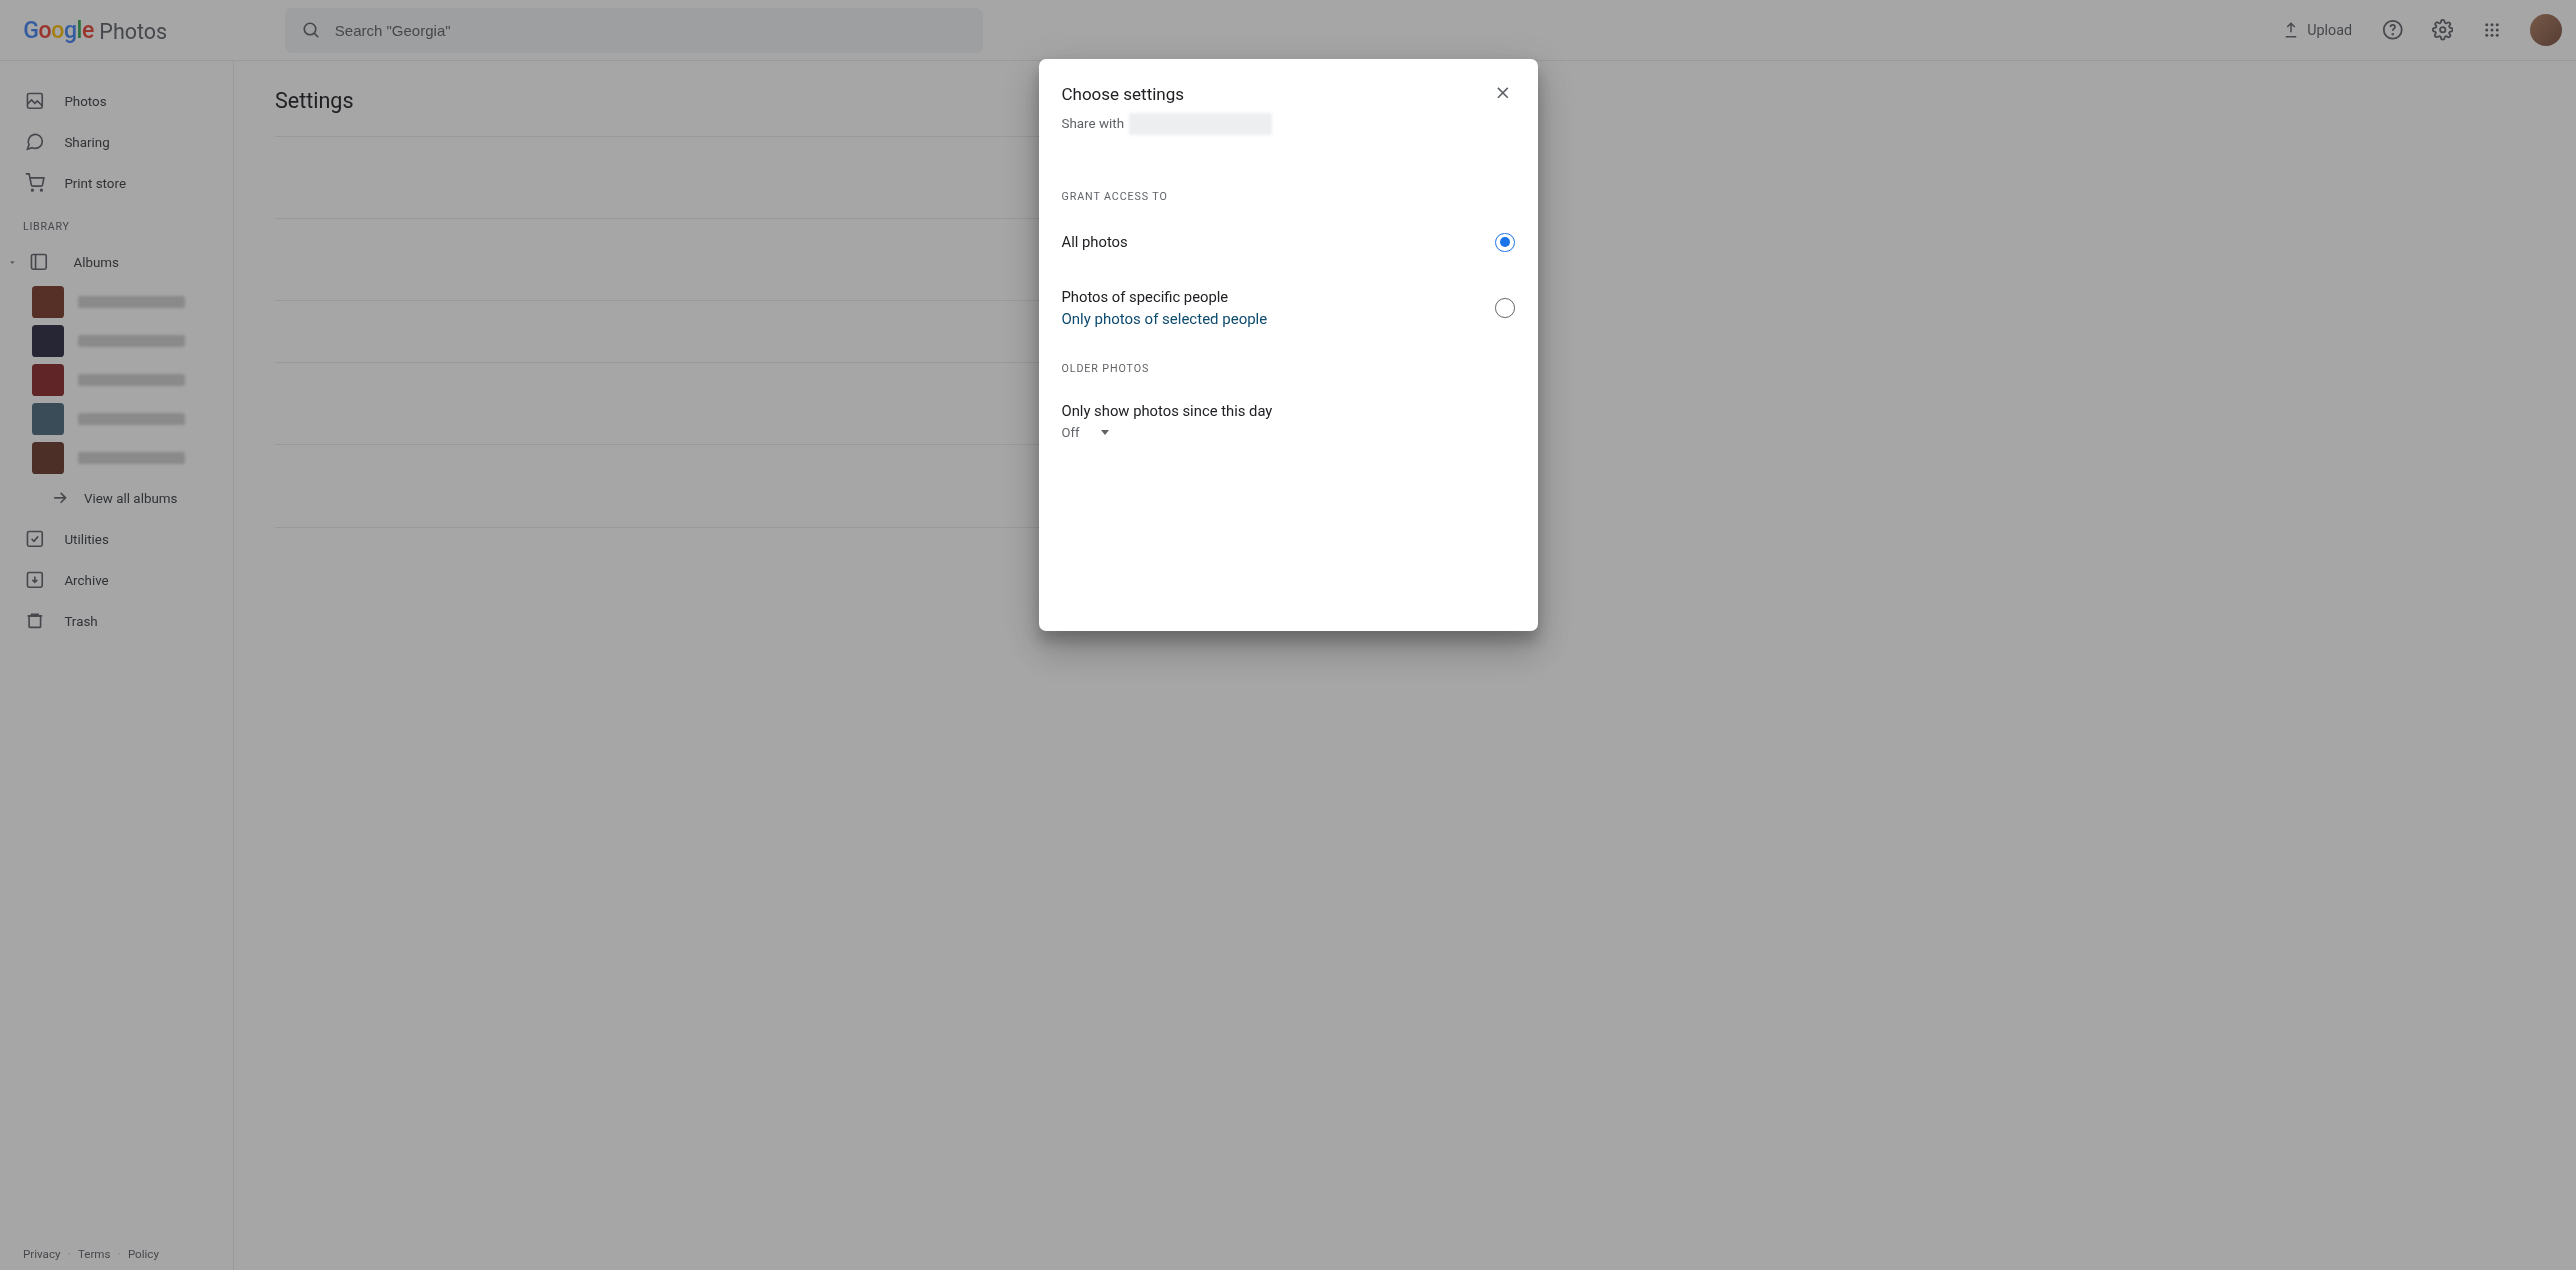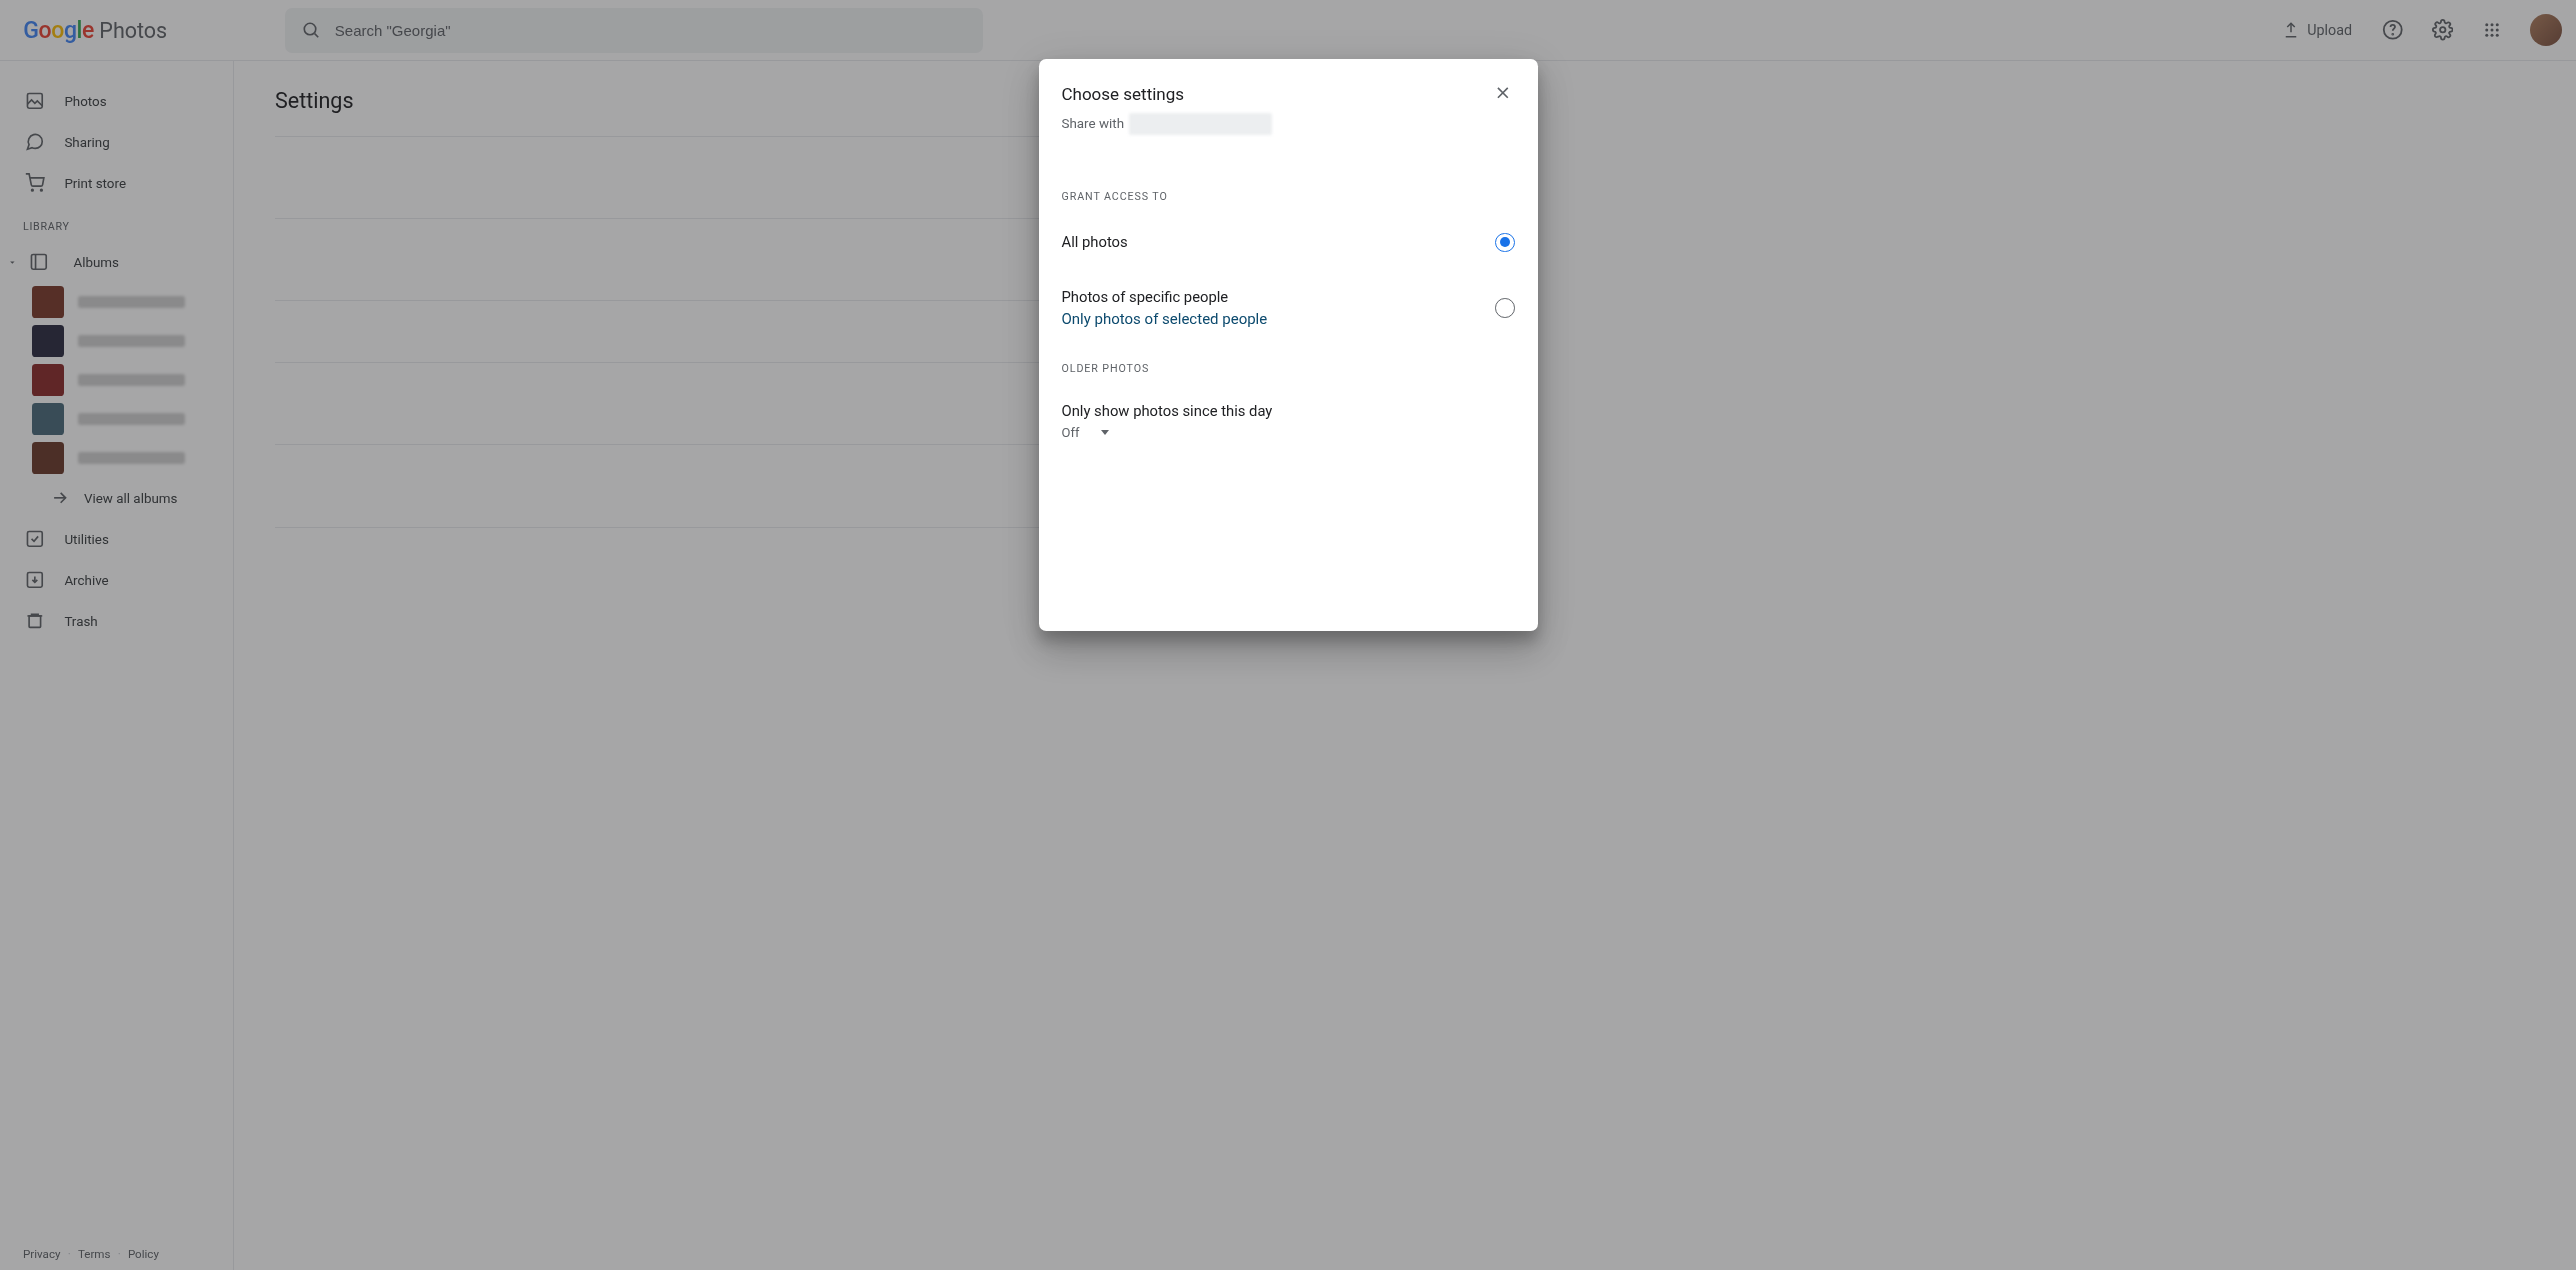--- a/index.html
+++ b/index.html
@@ -6,21 +6,21 @@
   html, body { width: 100%; height: 100%; font-family: Roboto, Arial, sans-serif; background: #fff; color: #3c4043; -webkit-font-smoothing: antialiased; }
   body { position: relative; overflow: hidden; }
 
   
   .header {
     position: absolute; top: 0; left: 0; right: 0; height: 61px;
     display: flex; align-items: center; padding: 0 14.3px;
     border-bottom: 0.9px solid #e8eaed;
     gap: 10.7px;
   }
-  .logo { display: flex; align-items: center; gap: 5.4px; margin-left: 9px; }
+  .logo { display: flex; align-items: flex-end; gap: 5.4px; margin-left: 9px; }
   .logo-g { font-size: 23px; font-weight: 500; letter-spacing: -0.4px; }
   .logo-g span:nth-child(1){color:#4285f4}
   .logo-g span:nth-child(2){color:#ea4335}
   .logo-g span:nth-child(3){color:#fbbc05}
   .logo-g span:nth-child(4){color:#4285f4}
   .logo-g span:nth-child(5){color:#34a853}
   .logo-g span:nth-child(6){color:#ea4335}
   .logo-photos { font-size: 21.5px; color: #5f6368; font-weight: 400; }
 
   .search {

